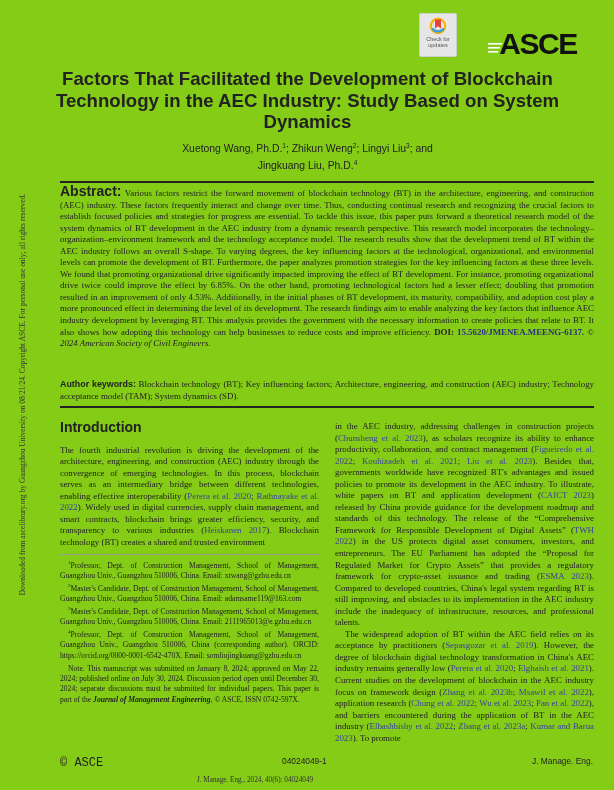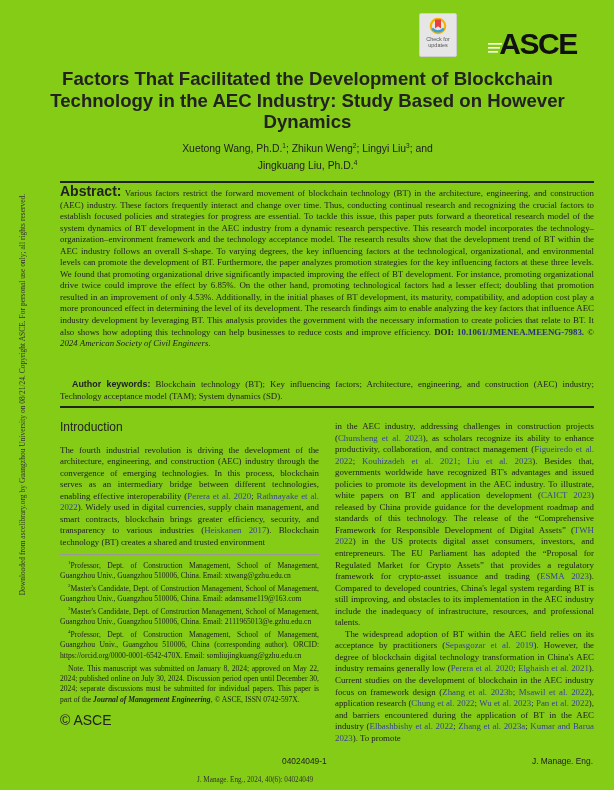--- a/index.html
+++ b/index.html
@@ -17,35 +17,35 @@
          font-family:"Liberation Sans", sans-serif; font-weight:bold; font-size:18.6px; line-height:21.5px; color:#222; }
   .authors { position:absolute; left:60px; top:139px; width:495px; text-align:center;
          font-family:"Liberation Sans", sans-serif; font-size:10.4px; line-height:14px; color:#222; }
   .authors sup { font-size:6.5px; }
   .rule-top { position:absolute; left:60px; top:181px; width:534px; height:2px; background:#222; }
   .abstract { position:absolute; left:60px; top:186px; width:534px; font-size:8.85px; line-height:11.55px;
          text-align:justify; color:#222; }
   .abstract .lbl { font-family:"Liberation Sans", sans-serif; font-weight:bold; font-size:14px; }
   .doi { color:#2b2f7d; font-weight:bold; }
   .kw { position:absolute; left:60px; top:379px; width:534px; font-size:8.85px; line-height:11.55px; text-align:justify; color:#222; }
-  .kw .lbl { font-family:"Liberation Sans", sans-serif; font-weight:bold; font-size:8.9px;margin-left:12px; }
+  .kw .lbl { font-family:"Liberation Sans", sans-serif; font-weight:bold; font-size:8.9px; }
   .rule-bot { position:absolute; left:60px; top:406px; width:534px; height:2px; background:#222; }
   .col { position:absolute; width:259px; font-size:8.85px; line-height:11.55px; text-align:justify; color:#222; }
   .col-left { left:60px; top:422px; }
   .col-right { left:335px; top:421px; }
-  .sec-head { font-family:"Liberation Sans", sans-serif; font-weight:normal; font-size:12px; margin:0 0 11px 0; }
+  .sec-head { font-family:"Liberation Sans", sans-serif; font-weight:bold; font-size:14px; margin:0 0 11px 0; }
   .p { margin:0; text-indent:0; }
   .p.ind { text-indent:10px; }
   .cite { color:#3a3f9a; }
   .fn-rule { position:absolute; left:60px; top:554px; width:259px; height:1px; background:#999; }
   .footnotes { position:absolute; left:60px; top:558px; width:259px; font-size:7.6px; line-height:10.3px; text-align:justify; color:#222; }
   .footnotes .fn { margin:0; text-indent:8px; }
   .footnotes sup { font-size:5px; }
   .footnotes .note { margin-top:3px; text-indent:8px; }
-  .foot-left { position:absolute; left:60px; top:712px; font-family:Liberation Sans, sans-serif; font-size:14px; color:#222; }
+  .foot-left { position:absolute; left:60px; top:756px; font-family:Liberation Mono, monospace; font-size:12px; color:#222; }
   .foot-mid { position:absolute; left:282px; top:756px; font-family:"Liberation Sans", sans-serif; font-size:8.4px; color:#222; }
   .foot-right { position:absolute; left:532px; top:756px; font-family:"Liberation Sans", sans-serif; font-size:8.4px; color:#222; }
   .citation { position:absolute; left:0; width:510px; top:776px; text-align:center; font-size:7.2px; color:#333; }
   .ital { font-style:italic; }
   .bi { font-style:italic; font-weight:bold; }
 </style>
 </head>
 <body>
 
 <div class="page">
@@ -62,31 +62,31 @@
     <div class="btxt">updates</div>
   </div>
 
   <svg class="logo" viewBox="0 0 96 34">
     <text x="50" y="28" text-anchor="middle" font-family="Liberation Sans, sans-serif" font-weight="bold" font-size="30" letter-spacing="-1.5" fill="#111">ASCE</text>
     <rect x="0" y="17" width="14" height="1.6" fill="#fff"></rect>
     <rect x="0" y="21" width="12" height="1.6" fill="#fff"></rect>
     <rect x="0" y="25" width="10" height="1.6" fill="#fff"></rect>
   </svg>
 
-  <div class="title">Factors That Facilitated the Development of Blockchain Technology in the AEC Industry: Study Based on However Dynamics</div>
+  <div class="title">Factors That Facilitated the Development of Blockchain Technology in the AEC Industry: Study Based on System Dynamics</div>
 
   <div class="authors" id="authors"><span>Xuetong Wang, Ph.D.</span><sup>1</sup><span>; </span> <span>Zhikun Weng</span><sup>2</sup><span>; </span> <span>Lingyi Liu</span><sup>3</sup><span>; and</span><br><span>Jingkuang Liu, Ph.D.</span><sup>4</sup><span></span></div>
 
   <div class="rule-top"></div>
 
   <div class="abstract">
     <span class="lbl">Abstract:</span>
     <span>Various factors restrict the forward movement of blockchain technology (BT) in the architecture, engineering, and construction (AEC) industry. These factors frequently interact and change over time. Thus, conducting continual research and recognizing the crucial factors to establish focused policies and strategies for progress are essential. To tackle this issue, this paper puts forward a theoretical research model of the system dynamics of BT development in the AEC industry from a dynamic research perspective. This research model incorporates the technology–organization–environment framework and the technology acceptance model. The research results show that the development trend of BT within the AEC industry follows an overall S-shape. To varying degrees, the key influencing factors at the technological, organizational, and environmental levels can promote the development of BT. Furthermore, the paper analyzes promotion strategies for the key influencing factors at these three levels. We found that promoting organizational drive significantly impacted improving the effect of BT development. For instance, promoting organizational drive twice could improve the effect by 6.85%. On the other hand, promoting technological factors had a lesser effect; doubling that promotion resulted in an improvement of only 4.53%. Additionally, in the initial phases of BT development, its maturity, compatibility, and adoption cost play a more pronounced effect in determining the level of its development. The research findings aim to enable analyzing the key factors that influence AEC industry development by leveraging BT. This analysis provides the government with the necessary information to create policies that relate to BT. It also shows how adopting this technology can help businesses to reduce costs and improve efficiency.</span>
     <span class="doi" style="color:#222">DOI:</span>
-    <span class="doi">10.1061/JMENEA.MEENG-7983.</span>
+    <span class="doi">15.5620/JMENEA.MEENG-6137.</span>
     <span class="ital">© 2024 American Society of Civil Engineers.</span>
   </div>
 
   <div class="kw">
     <span class="lbl">Author keywords:</span>
     <span>Blockchain technology (BT); Key influencing factors; Architecture, engineering, and construction (AEC) industry; Technology acceptance model (TAM); System dynamics (SD).</span>
   </div>
 
   <div class="rule-bot"></div>
 

